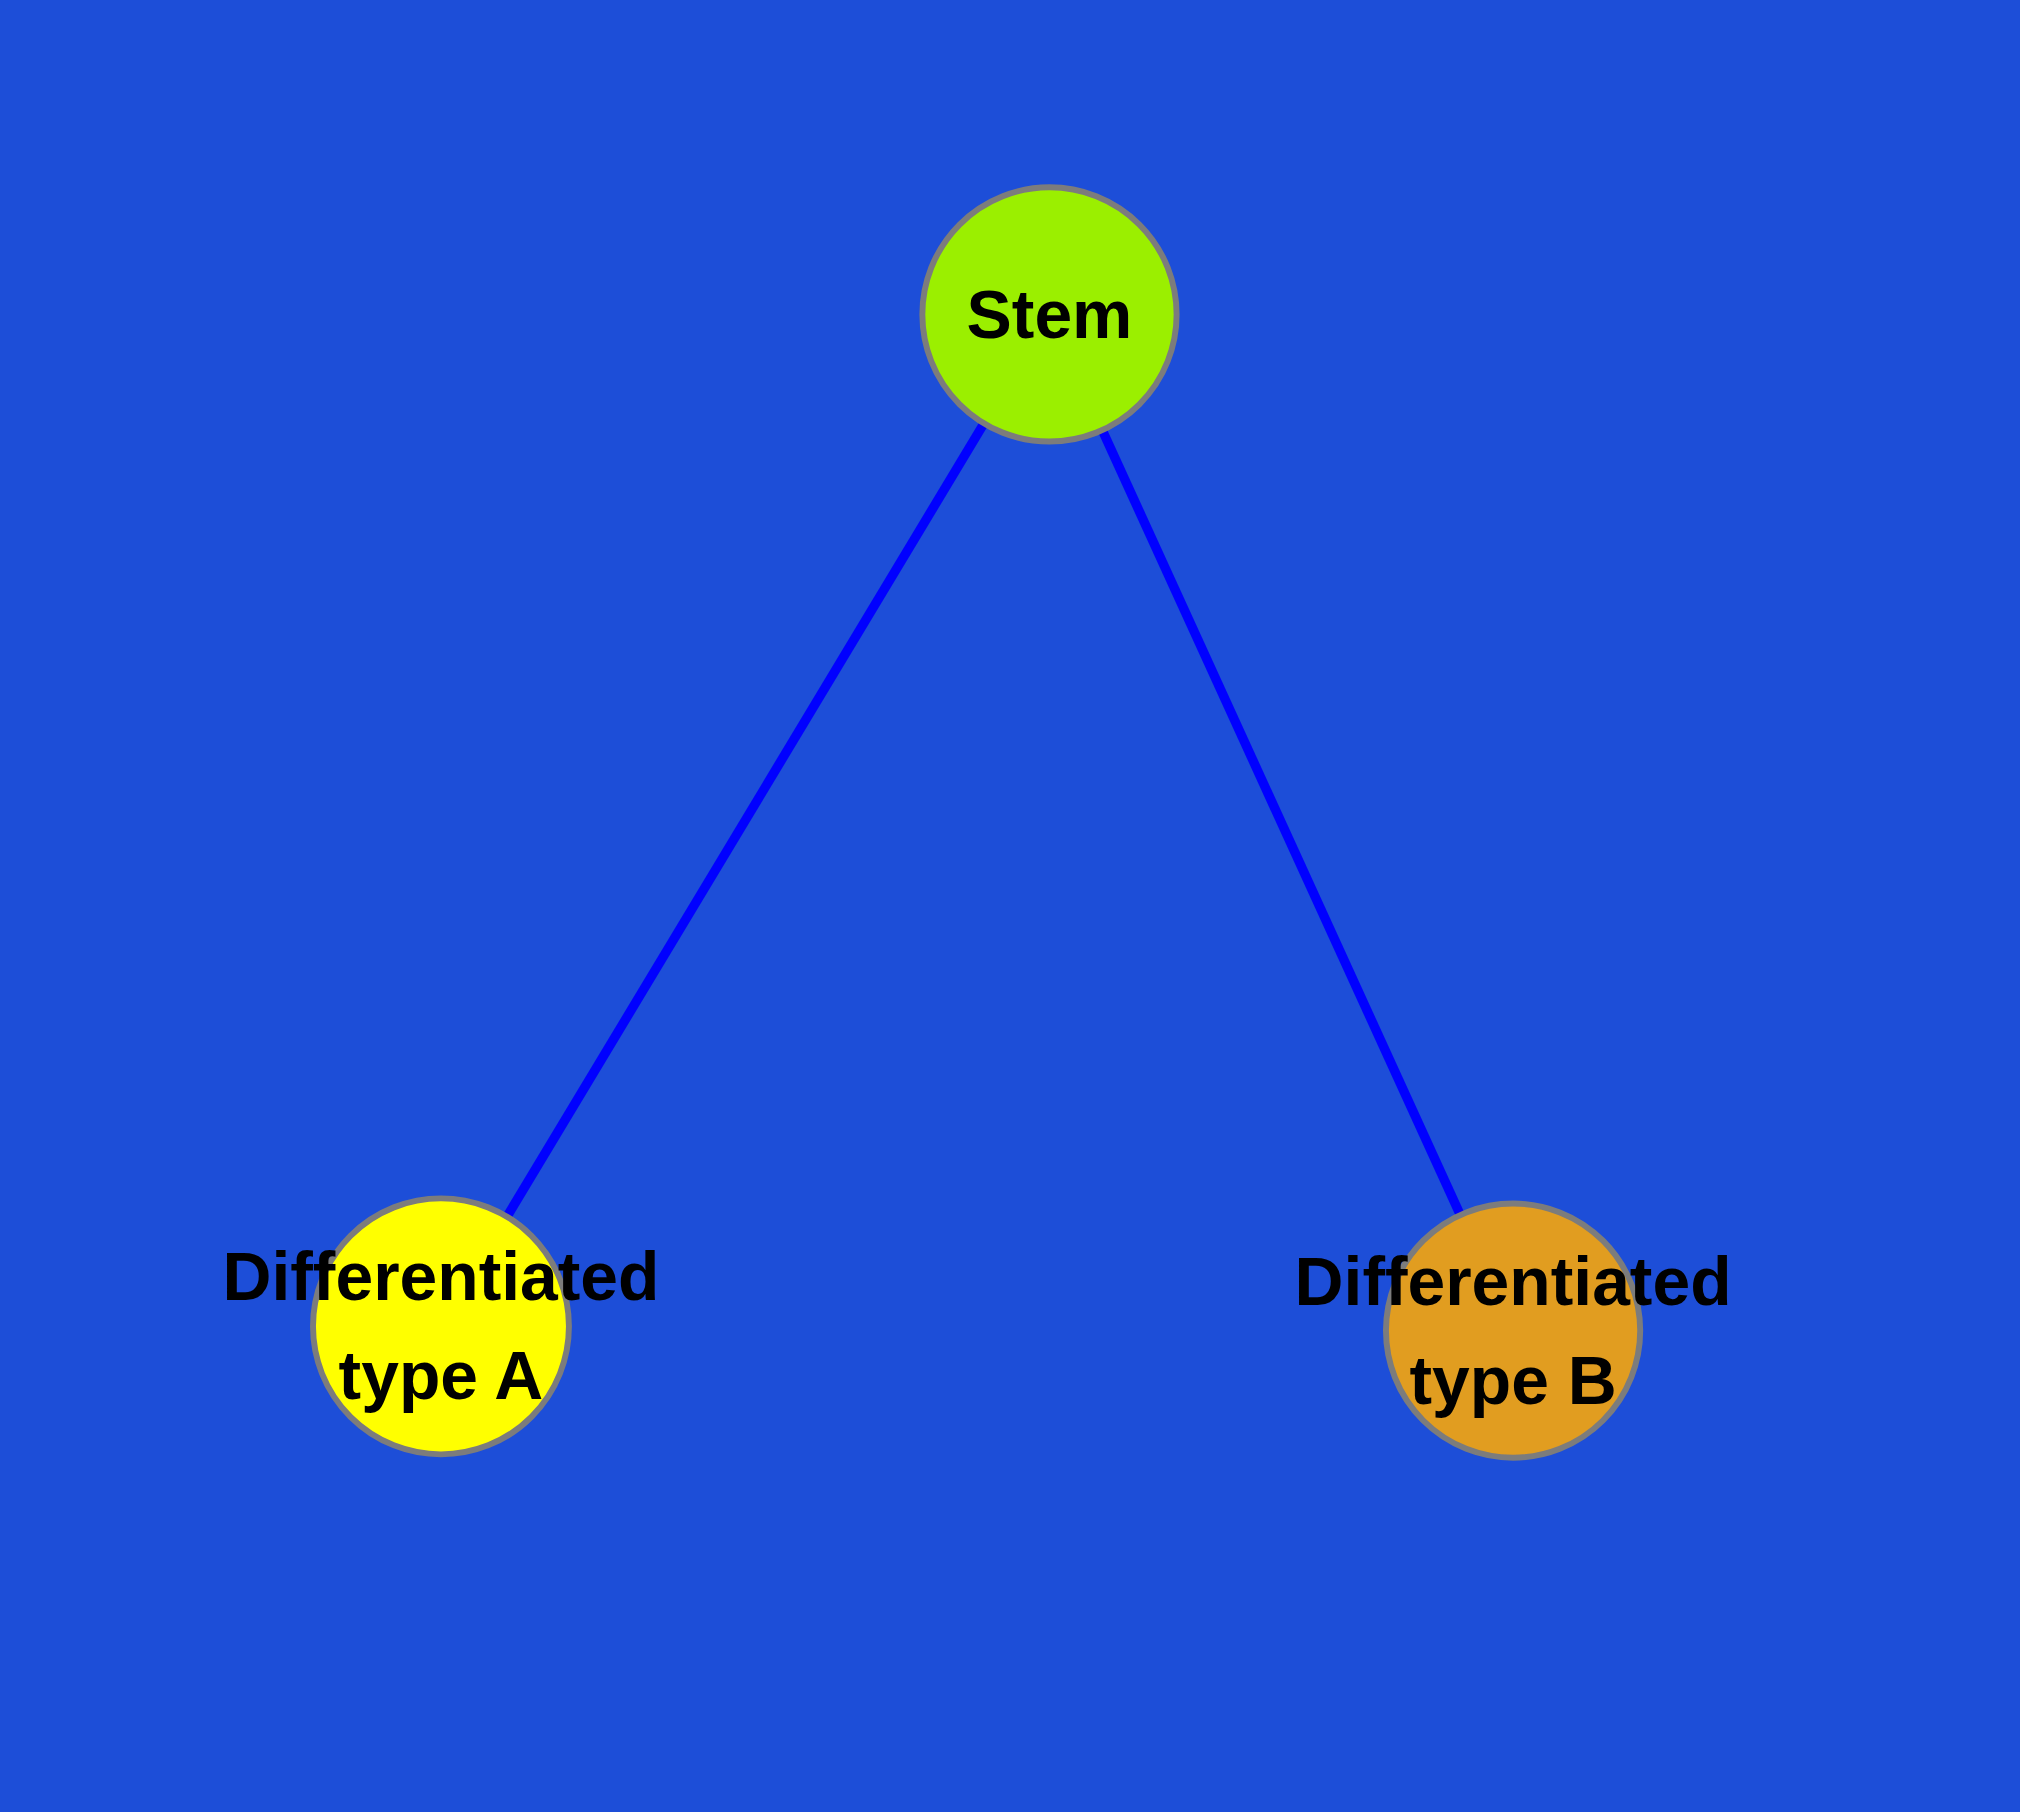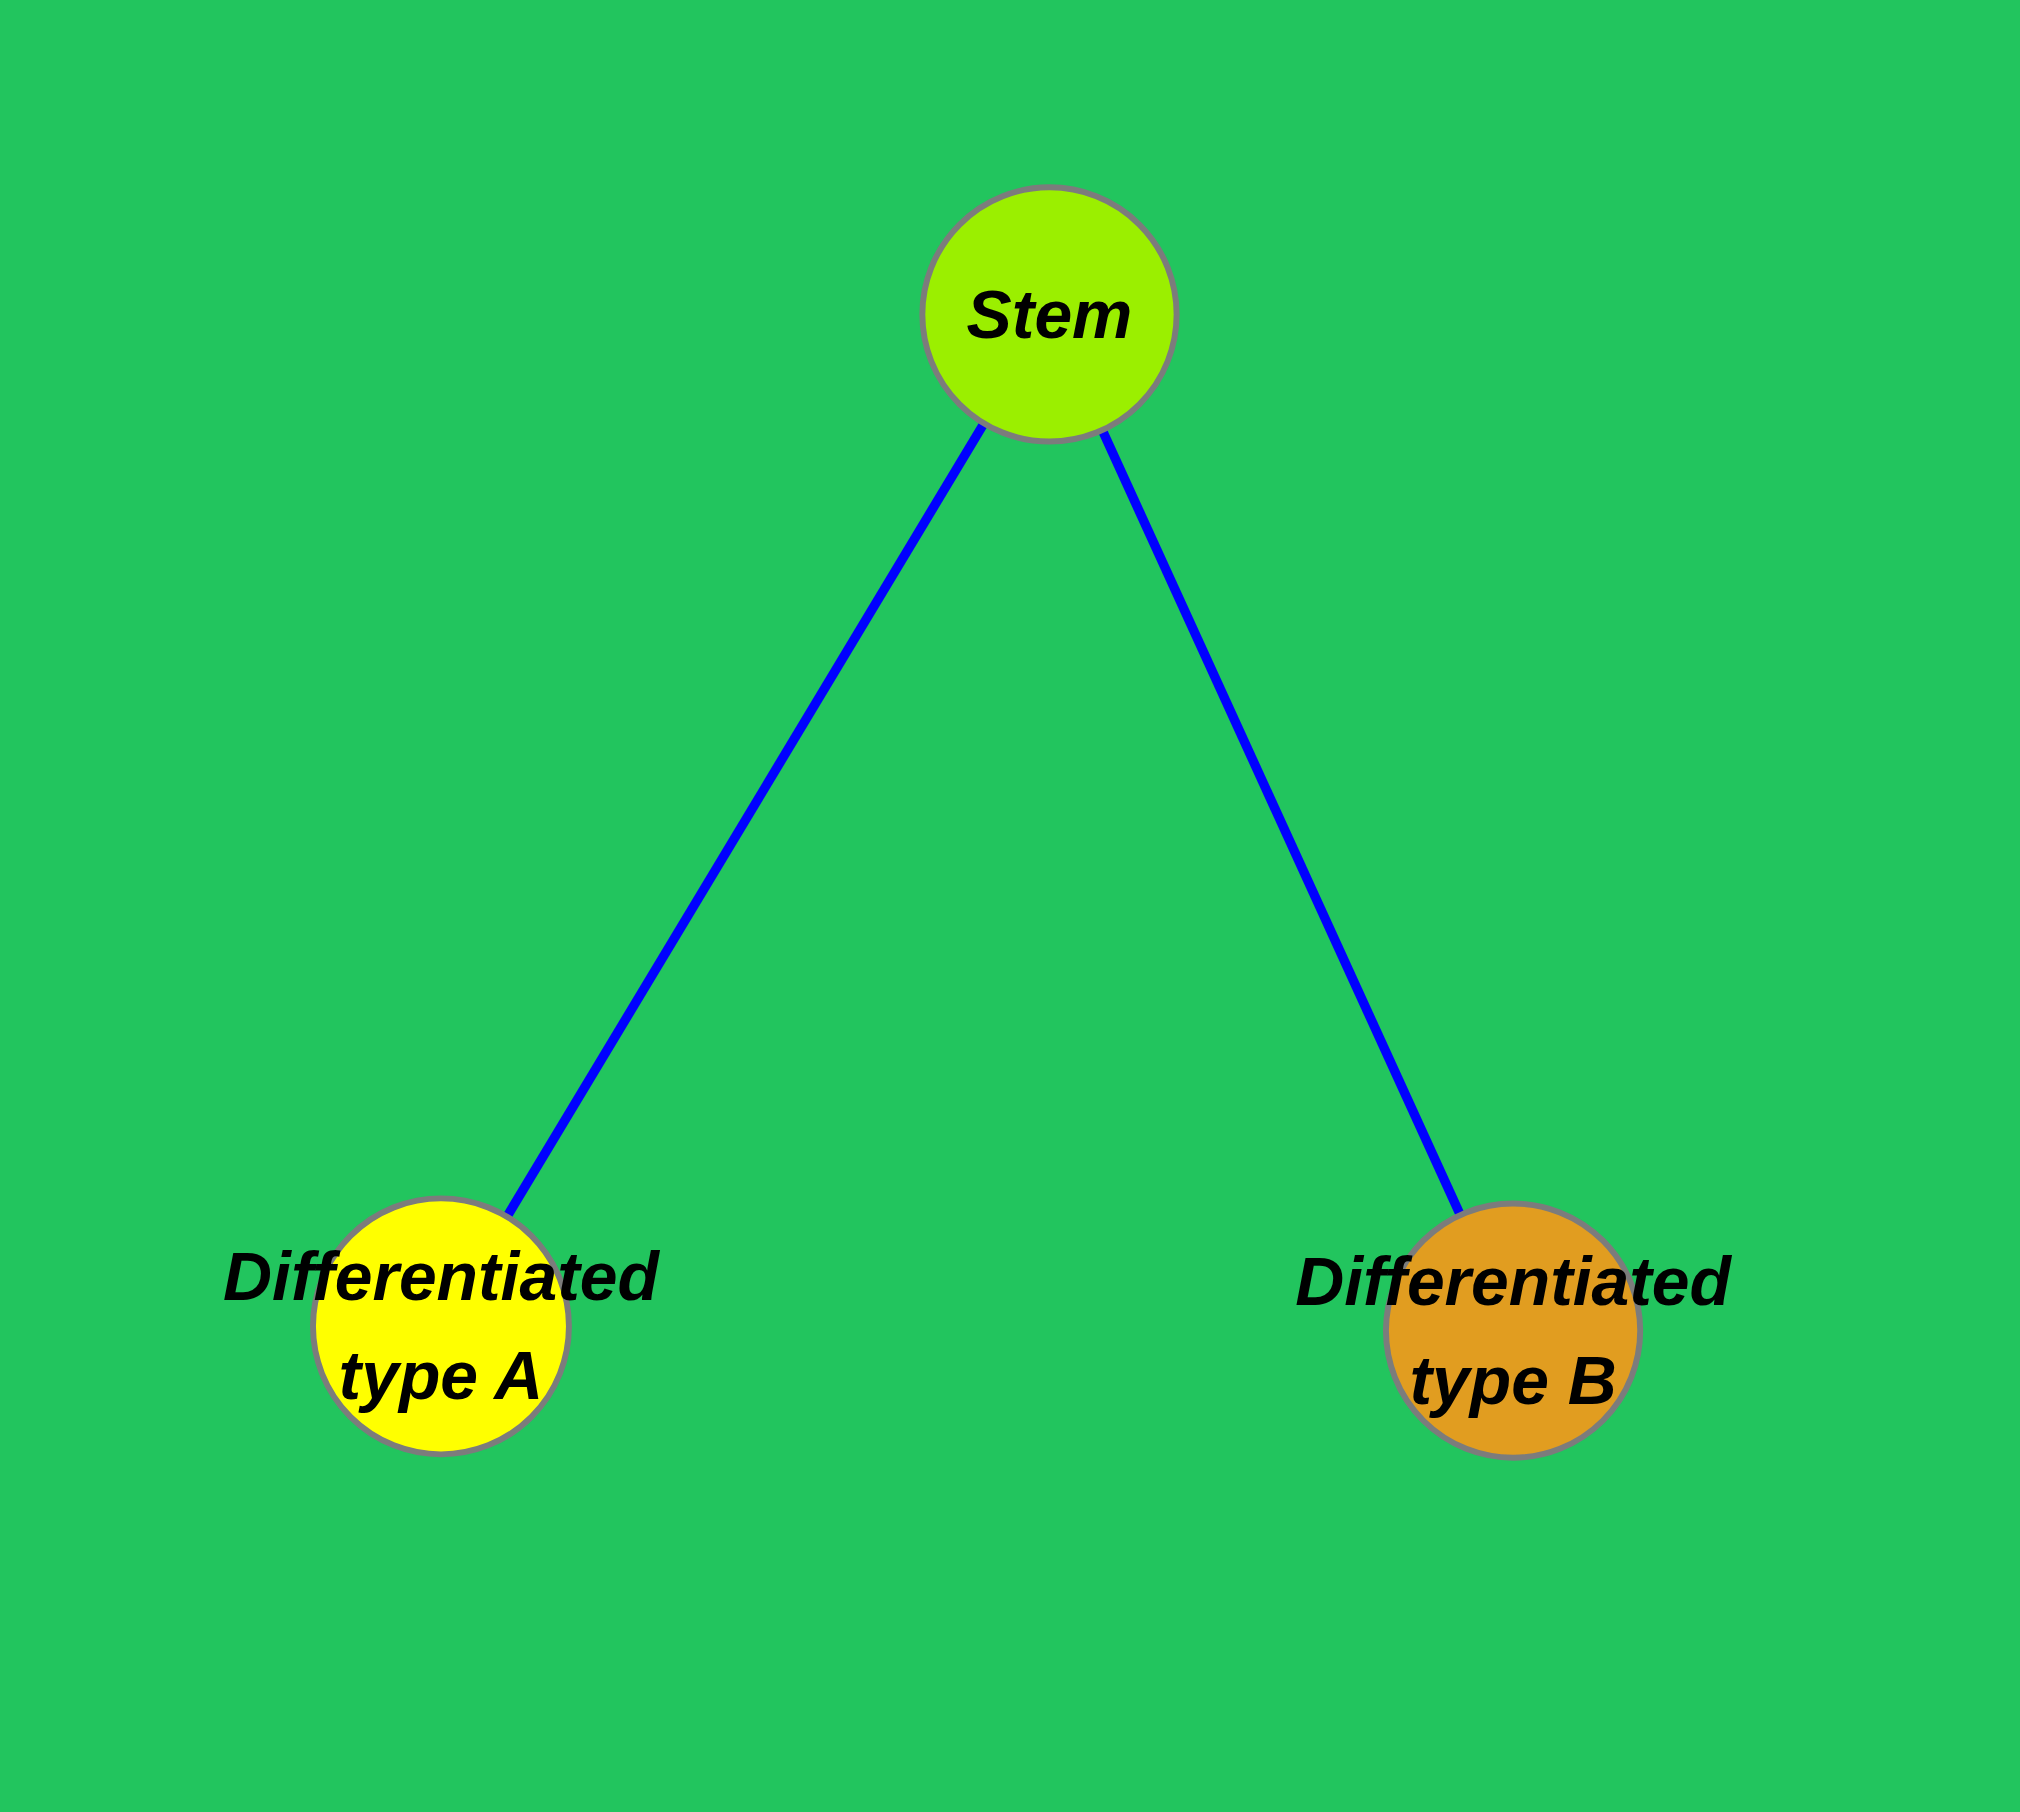--- a/index.html
+++ b/index.html
@@ -21,21 +21,21 @@
   .node-label {
     font-family: "Liberation Sans", "DejaVu Sans", sans-serif;
     font-weight: bold;
     font-size: 80px;
     text-anchor: middle;
   }
 </style>
 </head>
 <body style="background: rgb(202, 202, 248);">
 
-<div class="stage" style="background: #22c55e; font-style: italic;">
+<div class="stage" style="background: #1d4ed8;">
   <svg id="graph-svg" viewBox="0 0 2384 2138" preserveAspectRatio="xMidYMid meet">
       <line x1="1238" y1="371" x2="520" y2="1565" stroke="#0000FF" stroke-width="11"></line>
       <line x1="1238" y1="371" x2="1785" y2="1570" stroke="#0000FF" stroke-width="11"></line>
       <g>
         <circle cx="1238" cy="371" r="150" fill="#9BEF00" stroke="#7C7C7C" stroke-width="7"></circle>
         <text class="node-label" x="1238" y="371" fill="#000000"><tspan x="1238" y="371" dominant-baseline="central">Stem</tspan></text>
       </g>
       <g>
         <circle cx="520" cy="1565" r="151" fill="#FFFF00" stroke="#7C7C7C" stroke-width="7"></circle>
         <text class="node-label" x="520" y="1565" fill="#000000"><tspan x="520" y="1506.5" dominant-baseline="central">Differentiated</tspan><tspan x="520" y="1623.5" dominant-baseline="central">type A</tspan></text>

